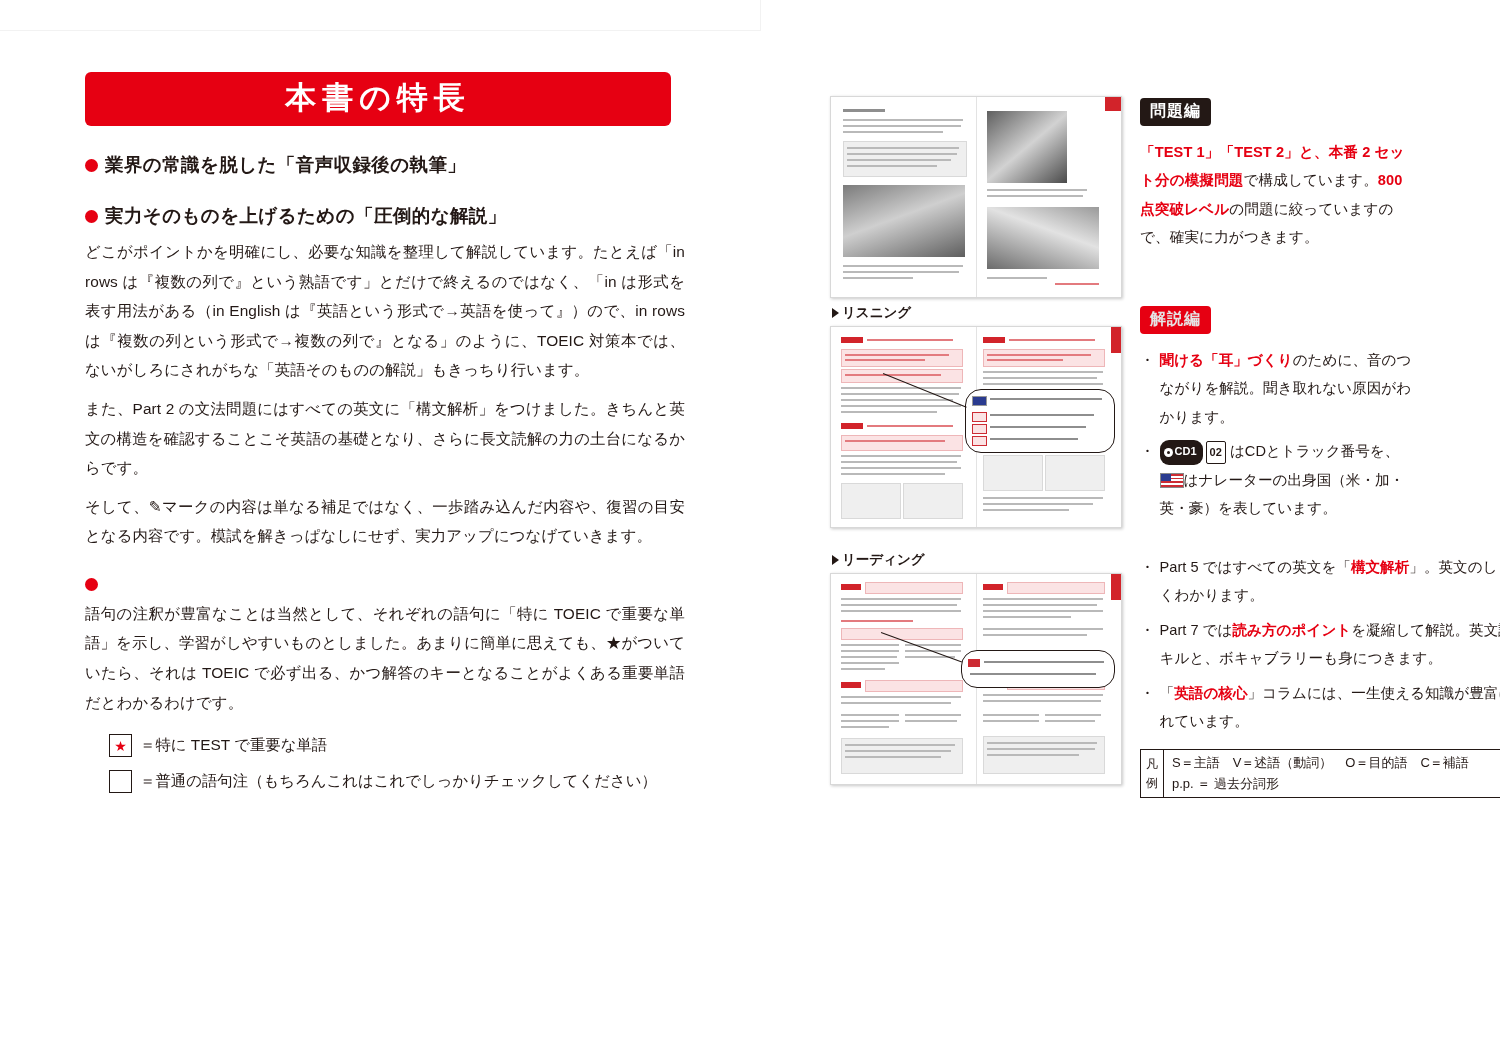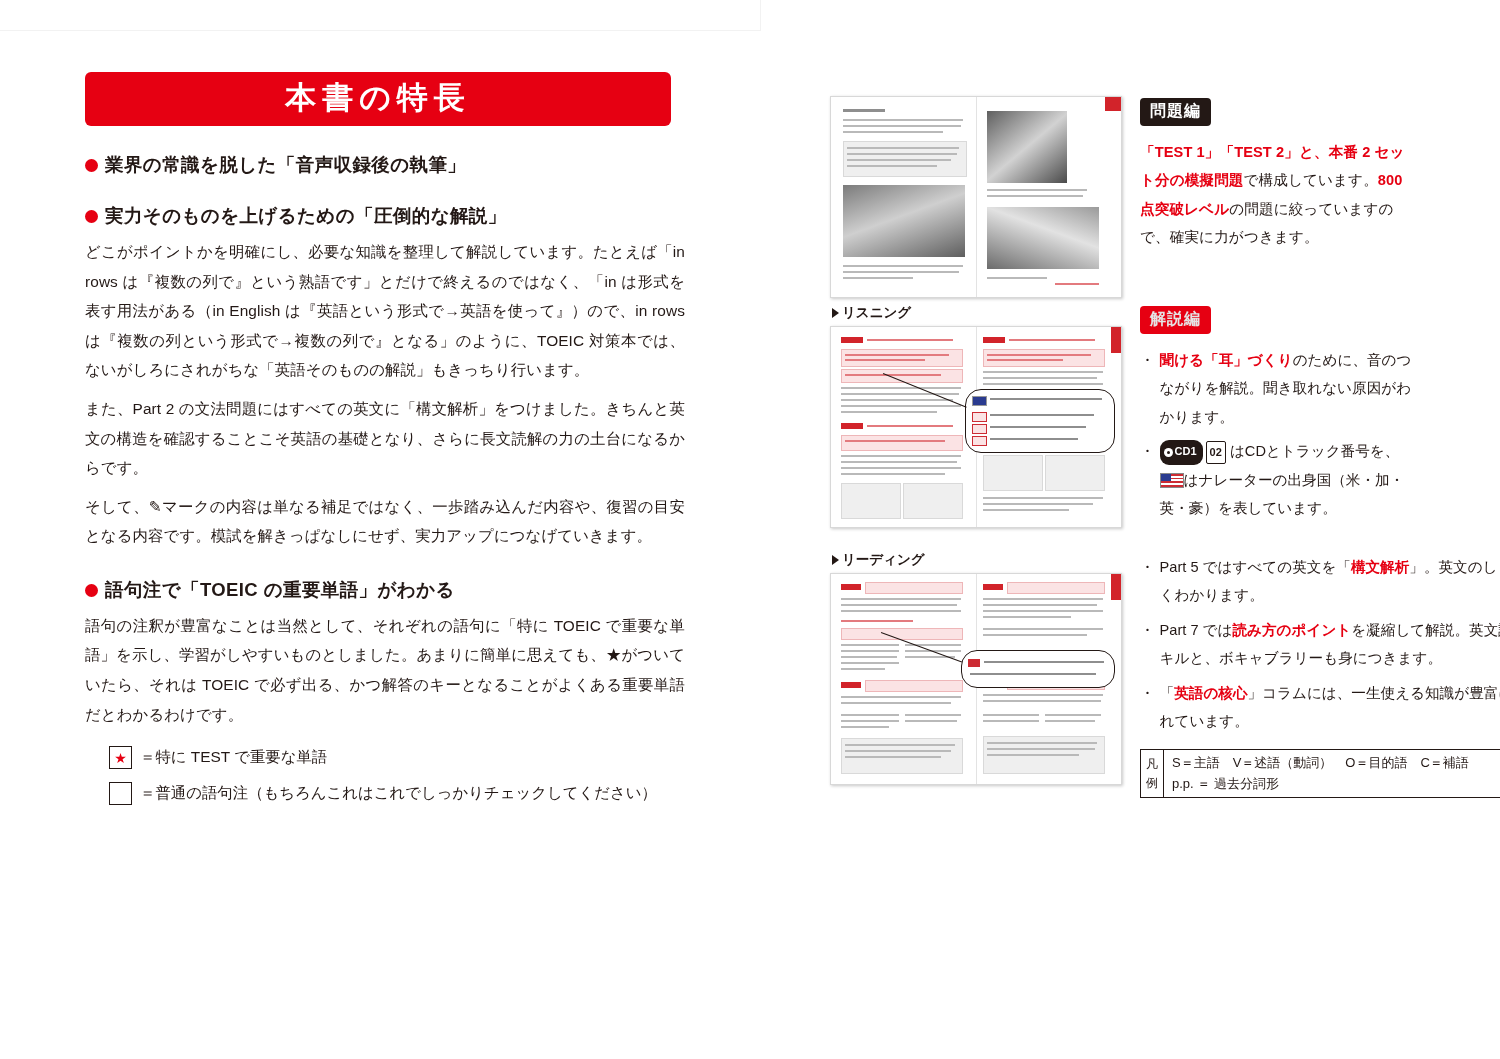--- a/index.html
+++ b/index.html
@@ -321,21 +321,20 @@
         <span>実力そのものを上げるための「圧倒的な解説」</span>
       </div>
       <p>どこがポイントかを明確にし、必要な知識を整理して解説しています。たとえば「in rows は『複数の列で』という熟語です」とだけで終えるのではなく、「in は形式を表す用法がある（in English は『英語という形式で→英語を使って』）ので、in rows は『複数の列という形式で→複数の列で』となる」のように、TOEIC 対策本では、ないがしろにされがちな「英語そのものの解説」もきっちり行います。</p>
       <p>また、Part 2 の文法問題にはすべての英文に「構文解析」をつけました。きちんと英文の構造を確認することこそ英語の基礎となり、さらに長文読解の力の土台になるからです。</p>
       <p>そして、✎マークの内容は単なる補足ではなく、一歩踏み込んだ内容や、復習の目安となる内容です。模試を解きっぱなしにせず、実力アップにつなげていきます。</p>
     </div>
 
     <div class="lsec">
       <div class="lsec-head">
         <span class="bullet-dot"></span>
-        <span>語句注で「TOEIC の重要単語」がわかる</span>
       </div>
       <p>語句の注釈が豊富なことは当然として、それぞれの語句に「特に TOEIC で重要な単語」を示し、学習がしやすいものとしました。あまりに簡単に思えても、★がついていたら、それは TOEIC で必ず出る、かつ解答のキーとなることがよくある重要単語だとわかるわけです。</p>
 
       <div class="legend-list">
         <div class="legend-row">
           <span class="box-star">
               <span>★</span>
             </span>
           <span>＝特に TEST で重要な単語</span>
         </div>

